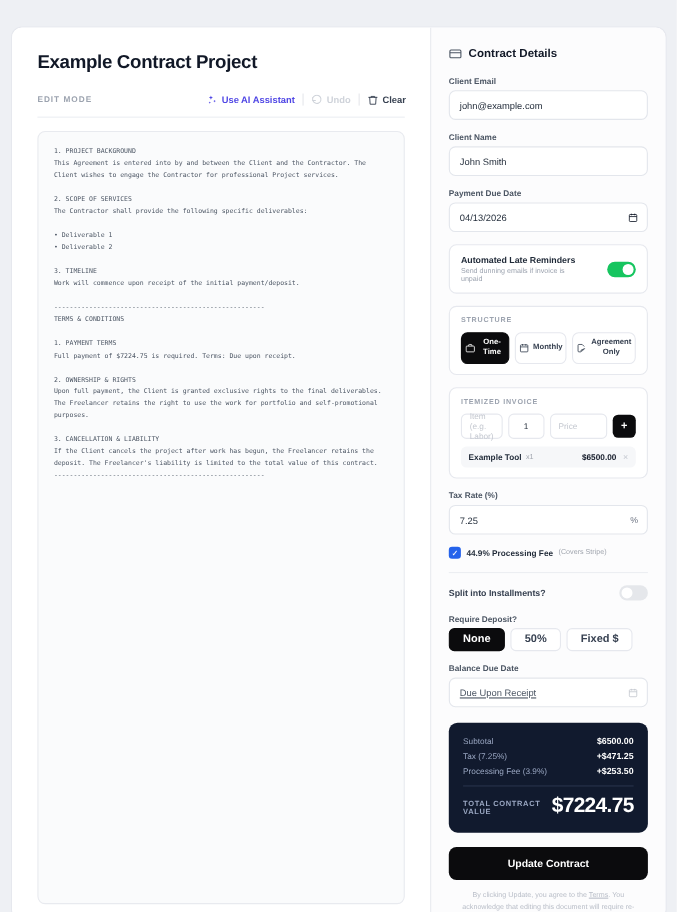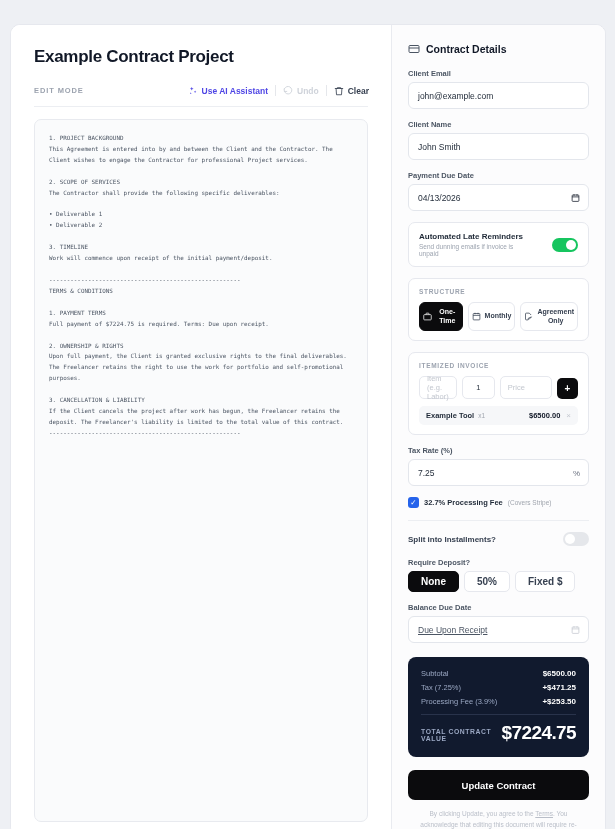--- a/index.html
+++ b/index.html
@@ -142,21 +142,21 @@
     border: 1px solid #e6e8ee; background: #fff;
     display: flex; align-items: center; justify-content: center; gap: 4px;
     font-size: 7px; font-weight: bold; color: #374151;
     cursor: pointer; text-align: center; line-height: 1.15;
     padding: 0 3px;
   }
   .seg.active { background: #0b0b0d; border-color: #0b0b0d; color: #fff; }
   .seg .s-icon { width: 9px; height: 9px; flex-shrink: 0; }
   .seg .s-icon svg { width: 100%; height: 100%; display: block; }
 
-  .inv-row { display: flex; gap: 5px; align-items: flex-end; margin-bottom: 7px; }
+  .inv-row { display: flex; gap: 5px; align-items: center; margin-bottom: 7px; }
   .inv-input {
     height: 23px; border: 1px solid #e6e8ee; border-radius: 5px;
     background: #fff; font-size: 7.5px; color: #c3c7cf;
     padding: 0 7px; display: flex; align-items: center;
   }
   .inv-input.item { flex: 1; }
   .inv-input.qty { width: 34px; justify-content: center; color: #1f2937; }
   .inv-input.price { width: 54px; }
   .add-btn {
     width: 21px; height: 21px; border-radius: 5px; background: #0b0b0d;
@@ -404,21 +404,21 @@
     <div class="field">
       <span class="field-label">Tax Rate (%)</span>
       <div class="input-wrap">
         <div class="input">7.25</div>
         <span class="suffix-text">%</span>
       </div>
     </div>
 
     <div class="check-row">
       <span class="checkbox">✓</span>
-      <span class="check-label">32.7% Processing Fee</span>
+      <span class="check-label">44.9% Processing Fee</span>
       <span class="check-note">(Covers Stripe)</span>
     </div>
 
     <div class="hr"></div>
 
     <div class="row-between">
       <span class="row-label">Split into Installments?</span>
       <div class="toggle">
         <span class="knob"></span>
       </div>

